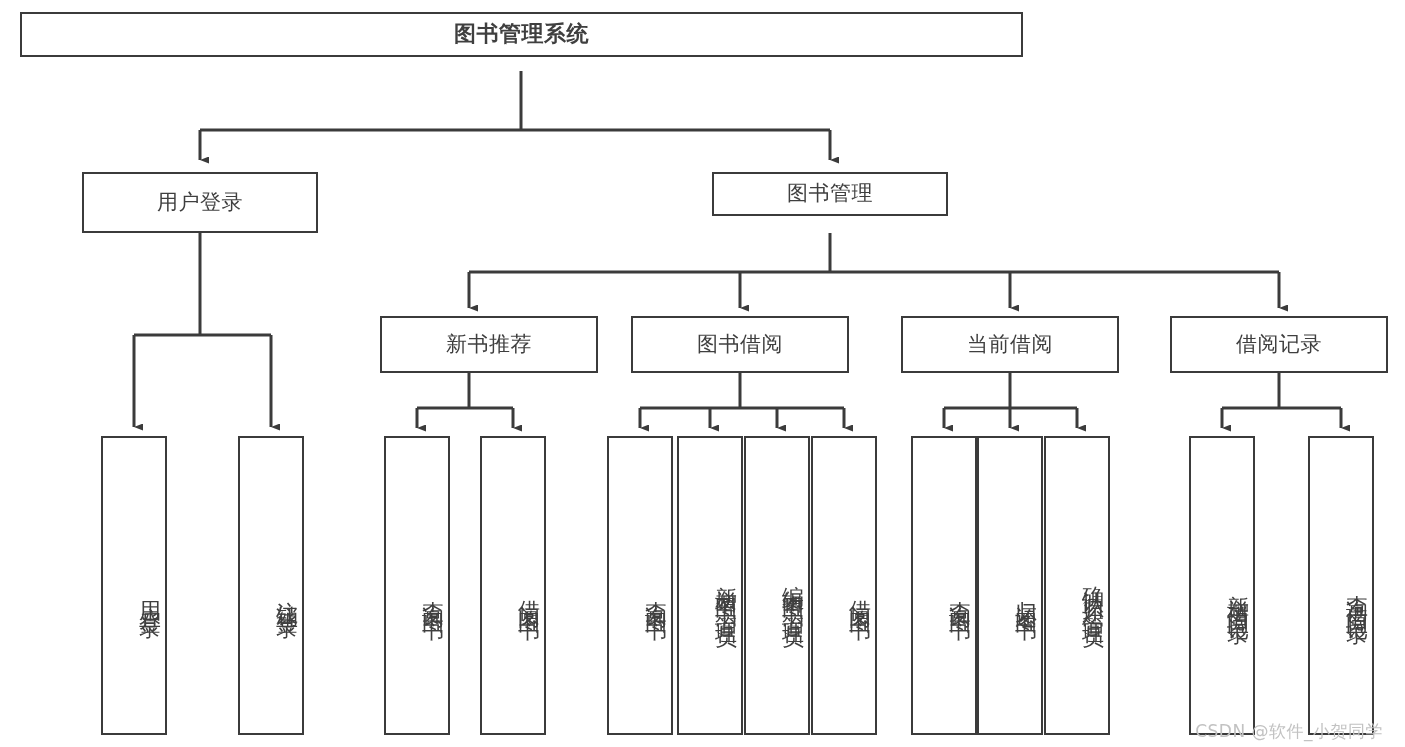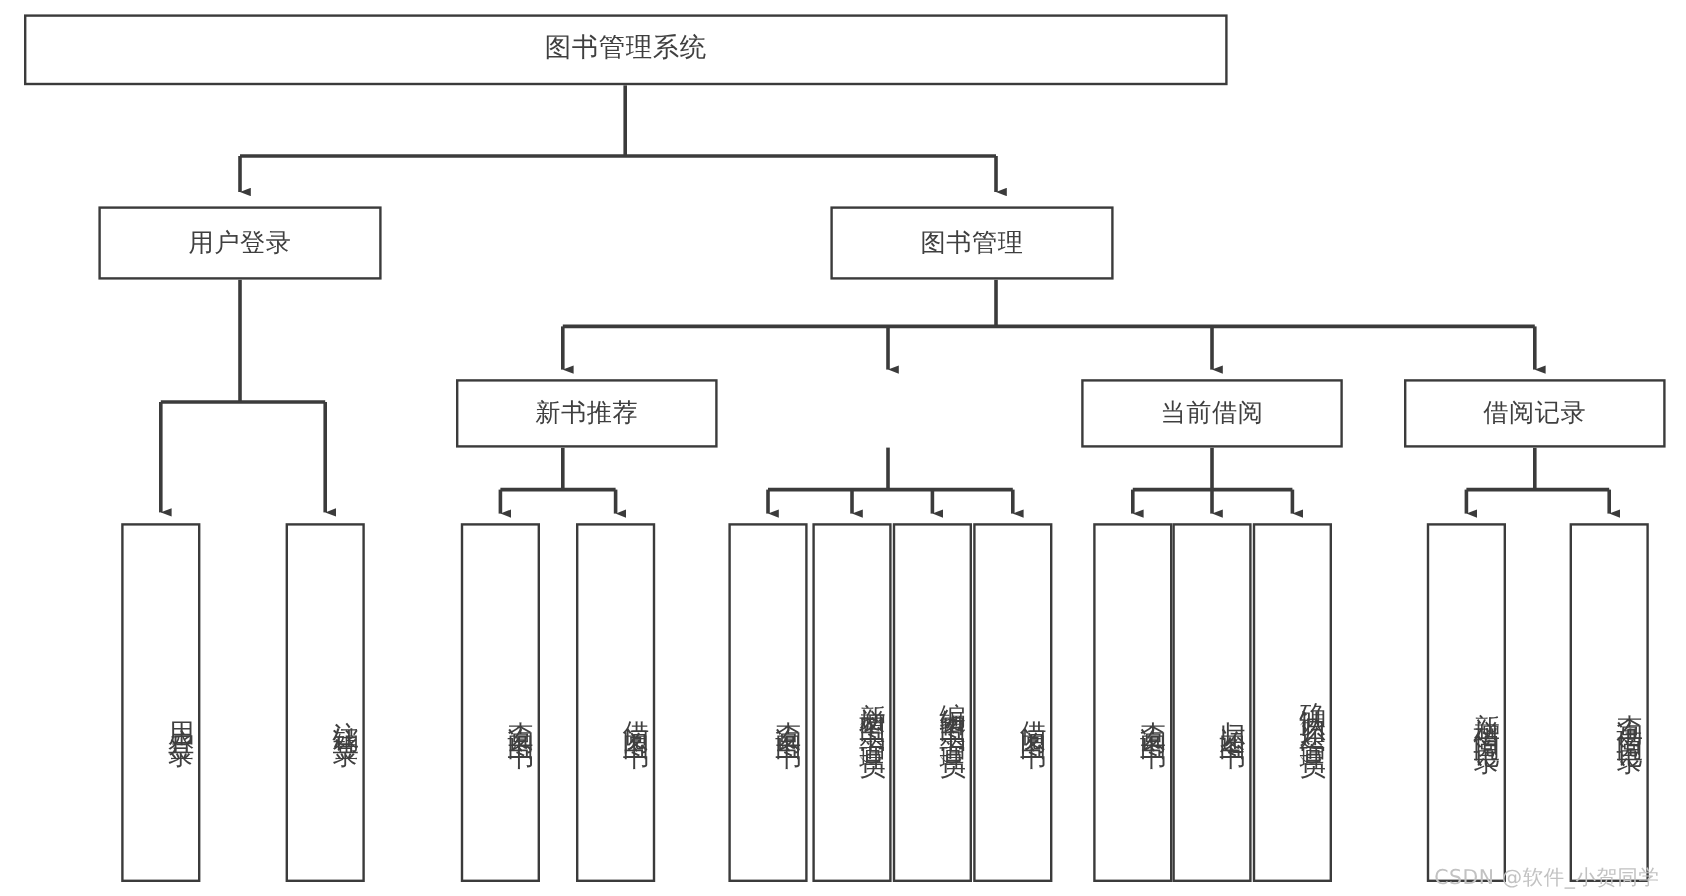--- a/index.html
+++ b/index.html
@@ -116,36 +116,39 @@
       <path d="M1010,408 L1010,428" marker-end="url(#arrowhead)"></path>
       <path d="M1077,408 L1077,428" marker-end="url(#arrowhead)"></path>
 
       <path d="M1279,373 L1279,408"></path>
       <path d="M1222,408 L1341,408"></path>
       <path d="M1222,408 L1222,428" marker-end="url(#arrowhead)"></path>
       <path d="M1341,408 L1341,428" marker-end="url(#arrowhead)"></path>
     </g>
   </svg>
 
-  <div class="node h root" style="left:20px; top:12px; width:1003px; height:59px;">
+  <div class="node h root" style="left:20px; top:12px; width:1003px; height:45px;font-weight:bold;">
     <span>图书管理系统</span>
   </div>
 
   <div class="node h" style="left:82px; top:172px; width:236px; height:61px;">
     <span>用户登录</span>
   </div>
 
-  <div class="node h" style="left:692px; top:172px; width:236px; height:61px;">
+  <div class="node h" style="left:712px; top:172px; width:236px; height:44px;">
     <span>图书管理</span>
   </div>
 
   <div class="node h" style="left:360px; top:316px; width:218px; height:57px;margin-left:20px;">
     <span>新书推荐</span>
   </div>
 
+  <div class="node h" style="left:631px; top:316px; width:218px; height:57px;">
+    <span>图书借阅</span>
+  </div>
 
   <div class="node h" style="left:901px; top:316px; width:218px; height:57px;">
     <span>当前借阅</span>
   </div>
 
   <div class="node h" style="left:1170px; top:316px; width:218px; height:57px;">
     <span>借阅记录</span>
   </div>
 
   <div class="node v" style="left:101px; top:436px; width:66px; height:299px;">

